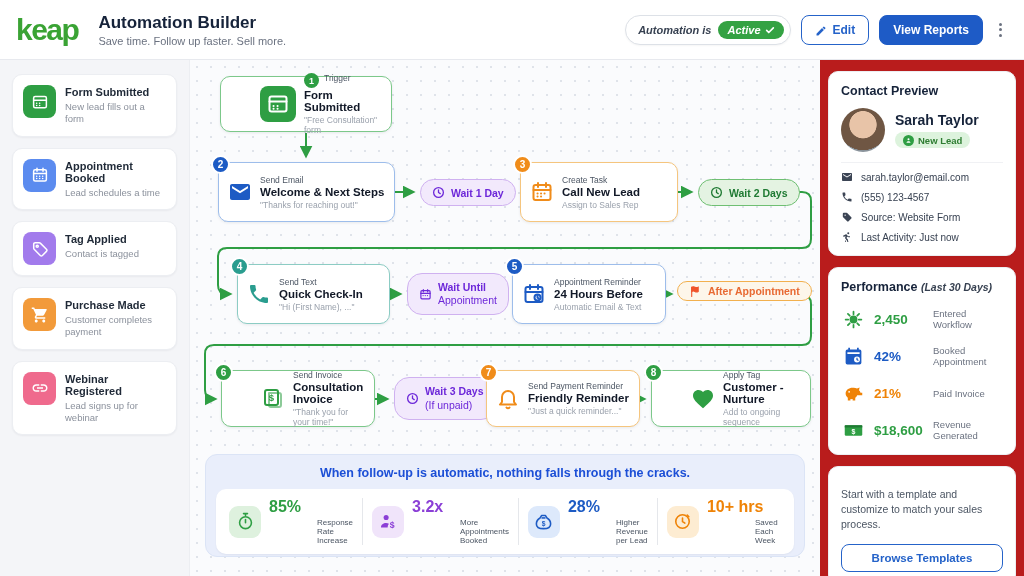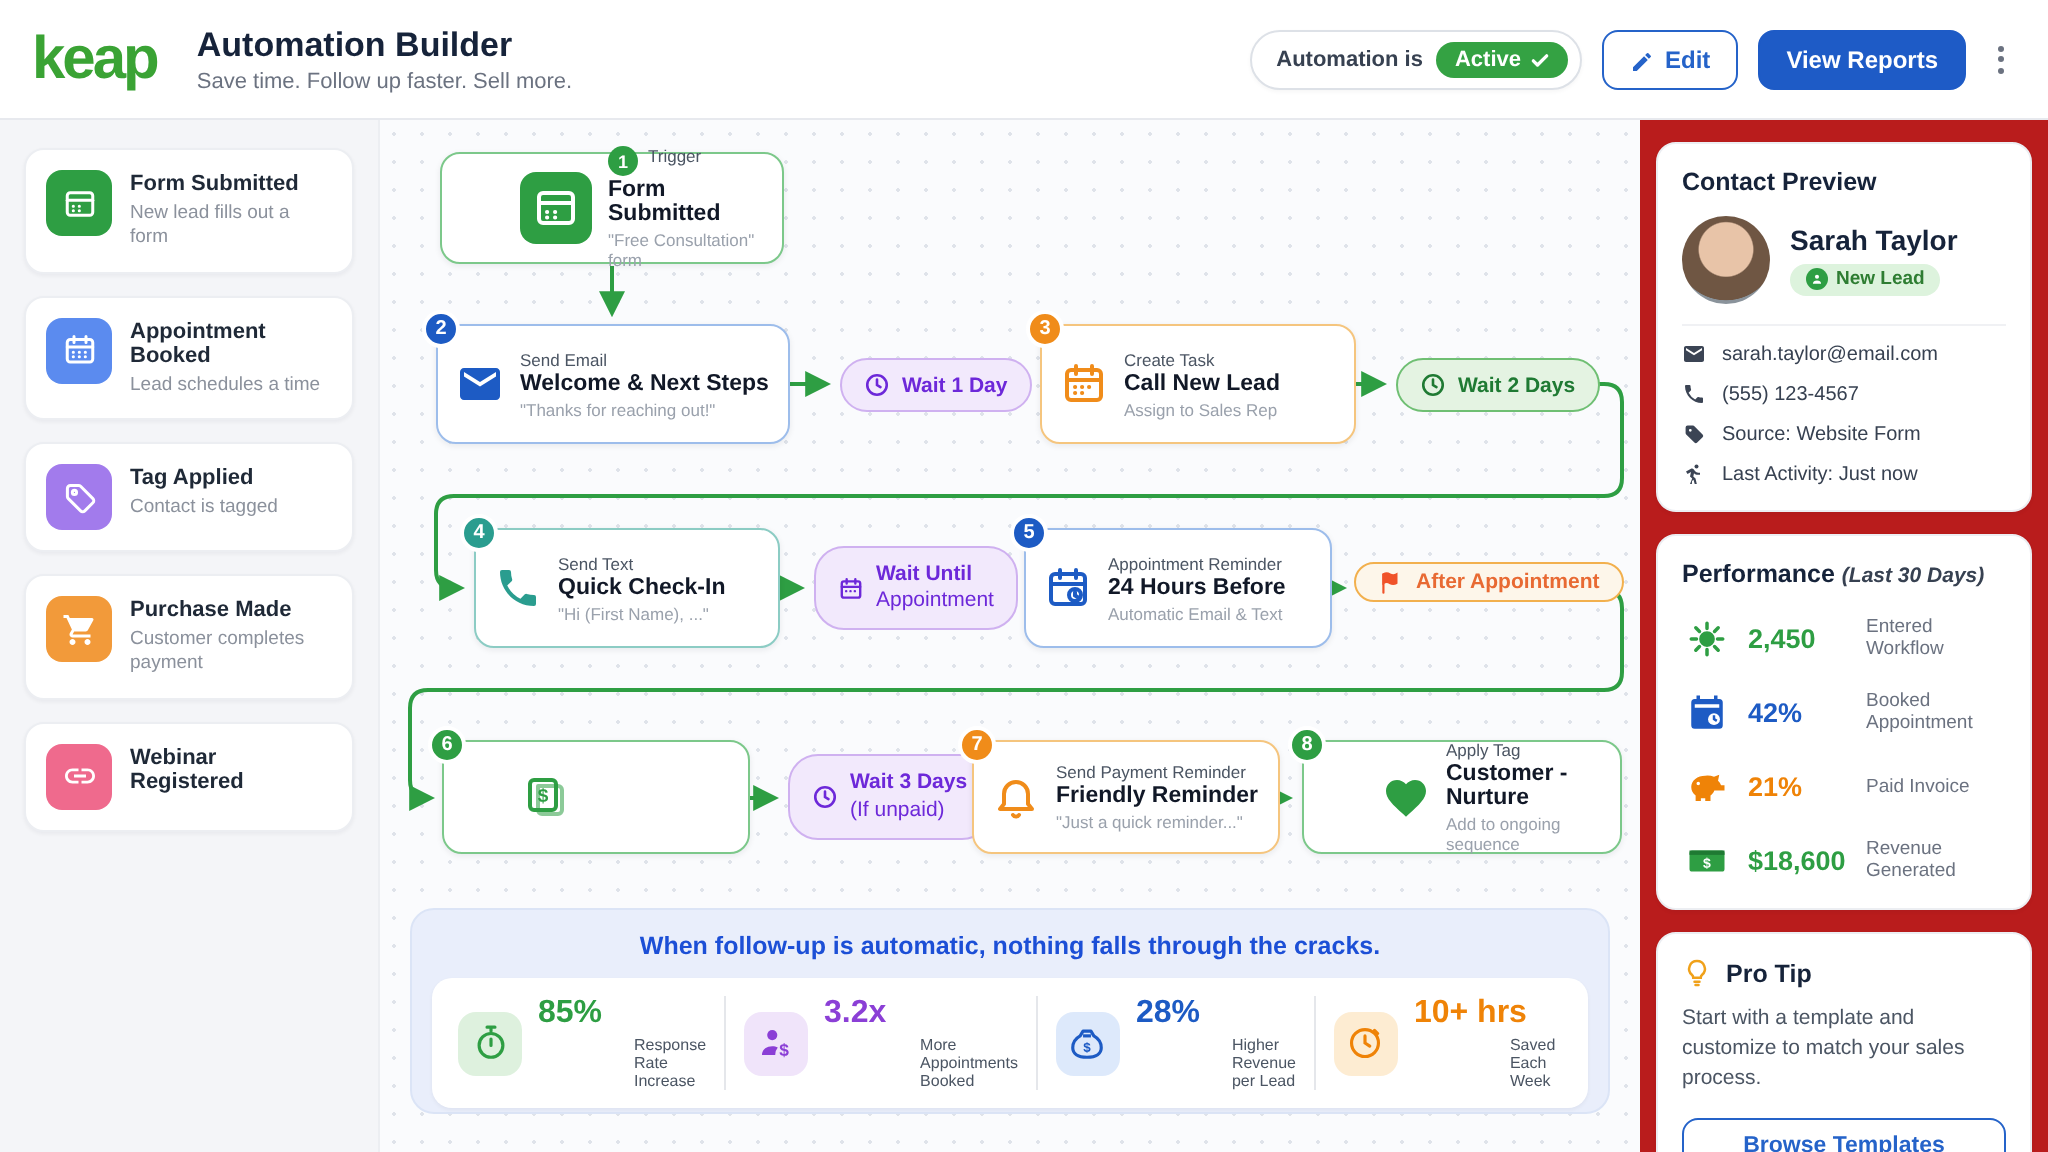--- a/index.html
+++ b/index.html
@@ -8,21 +8,21 @@
   .page { position:relative; width:1024px; height:576px; }
 
   
   .header { position:absolute; top:0; left:0; width:1024px; height:60px; background:#fff;
             border-bottom:1px solid #e7e9ee; display:flex; align-items:center; padding:0 16px; z-index:5; }
   .logo { font-size:30px; font-weight:800; color:#3aa334; letter-spacing:-1.5px; margin-right:20px; }
   .htitles .t1 { font-size:17px; font-weight:800; color:#16233a; }
   .htitles .t2 { font-size:11px; color:#6b7280; margin-top:2px; }
   .hspacer { flex:1; }
   .auto-pill { display:flex; align-items:center; gap:7px; border:1px solid #dde1e7; border-radius:18px;
-               padding:5px 6px 5px 12px; background:#fff; box-shadow:0 1px 2px rgba(0,0,0,.04); }
+               padding:5px 6px 5px 12px; background:#fff; box-shadow:0 1px 2px rgba(0,0,0,.04);font-style:italic; }
   .auto-pill .lbl { font-size:11px; font-weight:700; color:#374151; }
   .badge-active { display:flex; align-items:center; gap:4px; background:#34a243; color:#fff;
                   font-size:11px; font-weight:700; border-radius:12px; padding:3px 9px; }
   .btn { display:flex; align-items:flex-end; gap:6px; border-radius:8px; font-size:12px; font-weight:700;
          padding:7px 13px; cursor:pointer; margin-left:10px; }
   .btn-edit { border:1.5px solid #2563c9; color:#2563c9; background:#fff; }
   .btn-primary { background:#1e5bc6; color:#fff; border:1.5px solid #1e5bc6; }
   .kebab { margin-left:10px; color:#6b7280; display:flex; flex-direction:column; gap:2.5px; padding:4px 6px; cursor:pointer; }
   .kebab i { width:3px; height:3px; border-radius:50%; background:#6b7280; display:block; }
 
@@ -200,20 +200,21 @@
     </div>
 
     <div class="tcard">
       <div class="tile" style="background:#ef6a8d">
         <svg viewBox="0 0 24 24" fill="#fff">
             <path d="M3.9 12c0-1.7 1.4-3.1 3.1-3.1h4V7H7c-2.8 0-5 2.2-5 5s2.2 5 5 5h4v-1.9H7c-1.7 0-3.1-1.4-3.1-3.1zM8 13h8v-2H8v2zm9-6h-4v1.9h4c1.7 0 3.1 1.4 3.1 3.1s-1.4 3.1-3.1 3.1h-4V17h4c2.8 0 5-2.2 5-5s-2.2-5-5-5z"></path>
           </svg>
       </div>
       <div>
         <div class="tt">Webinar Registered</div>
+        <div class="ts">Lead signs up for webinar</div>
       </div>
     </div>
   </div>
 
   <div class="canvas">
 
     <svg class="flow-svg" width="630" height="516">
       <defs>
         <marker id="arr" viewBox="0 0 10 10" markerWidth="6.5" markerHeight="6.5" refX="8" refY="5" orient="auto">
           <path d="M0 0L10 5L0 10z" fill="#2e9e43"></path>
@@ -346,20 +347,25 @@
 
     <div class="node bd-green" style="left:31px; top:310px; width:154px; height:57px;">
       <span class="nbadge b-green">6</span>
       <div class="nicon" style="color:#2e9e43">
         <svg viewBox="0 0 24 24" fill="none" stroke="currentColor" stroke-width="2" stroke-linejoin="round">
             <path d="M8 6h10a2 2 0 012 2v10a2 2 0 01-2 2H10a2 2 0 01-2-2z" opacity=".55"></path>
             <rect x="4" y="3" width="13" height="15" rx="2"></rect>
             <text x="10.5" y="14" font-size="9.5" font-weight="bold" fill="currentColor" stroke="none" text-anchor="middle">$</text>
           </svg>
       </div>
+      <div>
+        <div class="nkind">Send Invoice</div>
+        <div class="ntitle">Consultation Invoice</div>
+        <div class="nsub">"Thank you for your time!"</div>
+      </div>
     </div>
 
     <div class="pill pill-purple" style="left:204px; top:317px; height:43px;">
       <svg viewBox="0 0 24 24" fill="none" stroke="currentColor" stroke-width="2.4" stroke-linecap="round">
           <circle cx="12" cy="12" r="9"></circle>
           <path d="M12 7v5l3.2 2"></path>
         </svg>
       <span class="l2"><b>Wait 3 Days</b><span style="font-weight:400">(If unpaid)</span></span>
     </div>
 
@@ -535,25 +541,18 @@
               <rect x="2" y="6" width="20" height="2.5" fill="#1f7a33"></rect>
               <text x="12" y="15.8" font-size="8" font-weight="bold" fill="#fff" text-anchor="middle">$</text>
             </svg>
         </div>
         <div class="pval c-green">$18,600</div>
         <div class="plab">Revenue Generated</div>
       </div>
     </div>
 
     <div class="rcard">
-      <div class="tip-head">
-        <svg viewBox="0 0 24 24" fill="none" stroke="currentColor" stroke-width="2" stroke-linecap="round">
-            <path d="M12 2.5a6.2 6.2 0 00-4.1 10.9c.7.6 1.1 1.5 1.1 2.4h6c0-.9.4-1.8 1.1-2.4A6.2 6.2 0 0012 2.5z"></path>
-            <path d="M10 19h4M10.8 21.5h2.4"></path>
-          </svg>
-        <h4>Pro Tip</h4>
-      </div>
       <div class="tip-body">Start with a template and customize to match your sales process.</div>
       <div class="btn-browse">Browse Templates</div>
     </div>
   </div>
 
 </div>
 
 </body></html>

